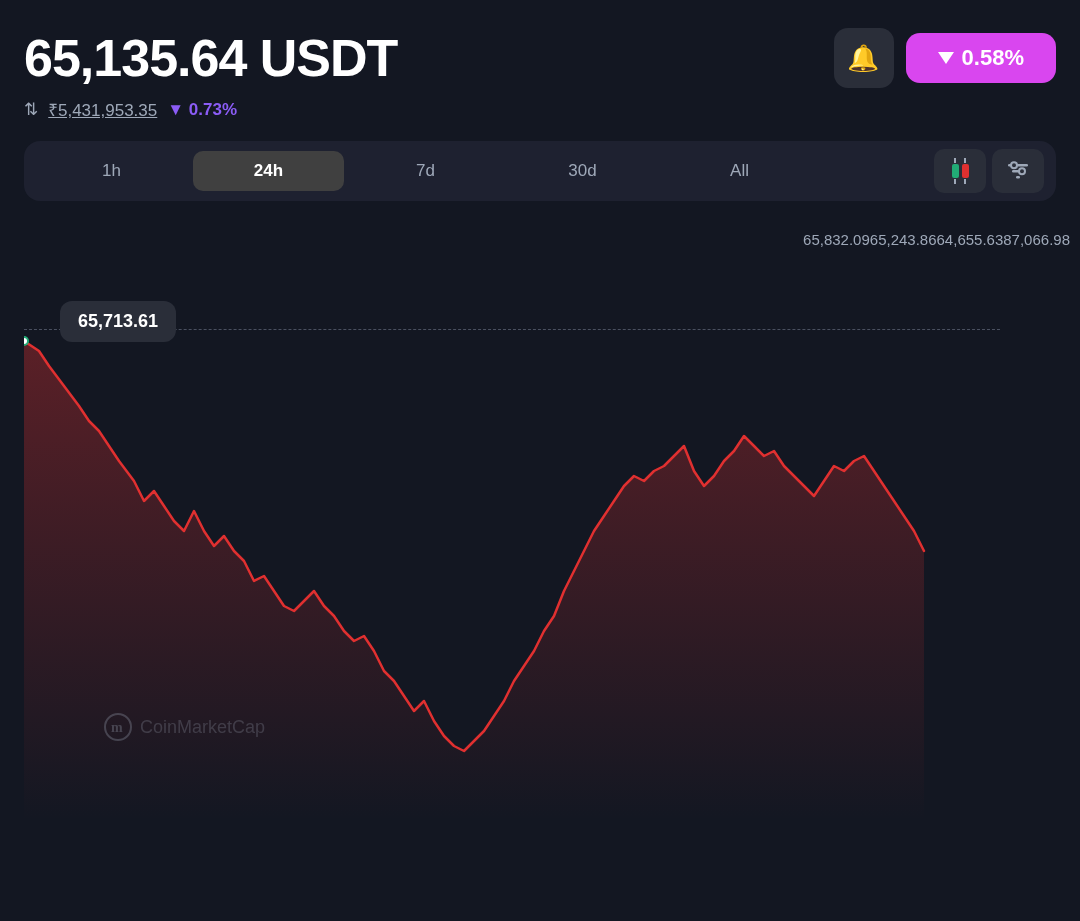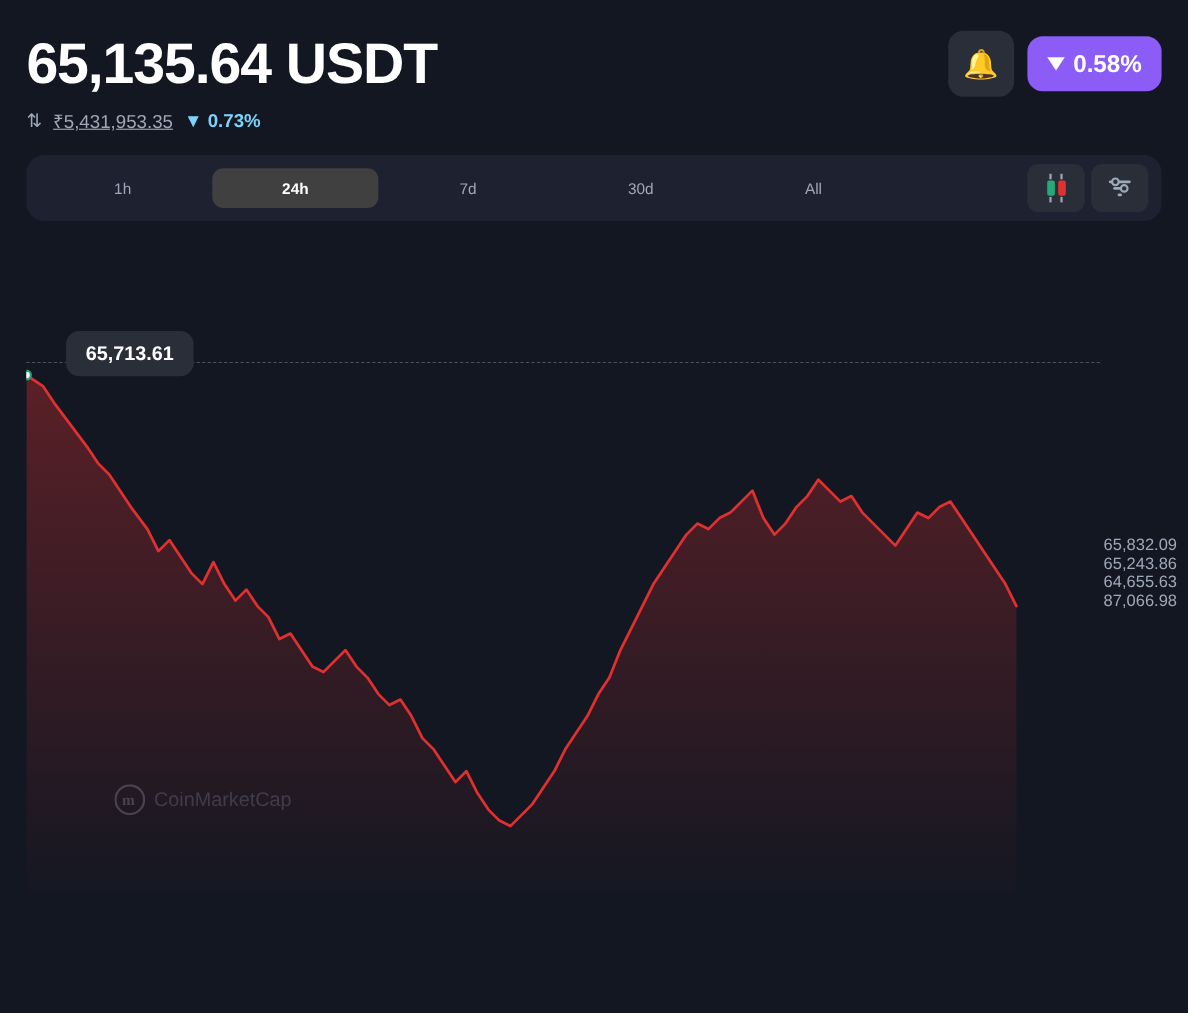--- a/index.html
+++ b/index.html
@@ -55,23 +55,23 @@
       border-radius: 14px;
       width: 60px;
       height: 60px;
       display: flex;
       align-items: center;
       justify-content: center;
       cursor: pointer;
       font-size: 26px;
     }
     .change-badge {
-      background: #8b5cf6;
+      background: #d946ef;
       border-radius: 14px;
-      padding: 12px 18px;
+      padding: 12px 32px;
       display: flex;
       align-items: center;
       gap: 8px;
       font-size: 22px;
       font-weight: 700;
       color: #fff;
       cursor: pointer;
     }
     .change-badge .arrow-down {
       width: 0;
@@ -91,37 +91,37 @@
     }
     .sub-price-row .arrows {
       color: #9ea8b8;
       font-size: 17px;
     }
     .sub-price-row .inr {
       color: #9ea8b8;
       text-decoration: underline;
     }
     .sub-price-row .change-neg {
-      color: #7dd3fc;
+      color: #8b5cf6;
       font-weight: 600;
     }
     .tabs-row {
       display: flex;
       align-items: center;
       gap: 6px;
       background: #1e2130;
       border-radius: 16px;
       padding: 8px 12px;
       margin-bottom: 0;
     }
     .tab-btn {
       background: transparent;
       border: none;
       color: #9ea8b8;
-      font-size: 14px;
+      font-size: 17px;
       font-weight: 500;
       padding: 10px 22px;
       border-radius: 10px;
       cursor: pointer;
       flex: 1;
       text-align: center;
     }
     .tab-btn.active {
       background: #404040;
       color: #fff;
@@ -176,22 +176,22 @@
       margin-top: 20px;
       width: 100%;
       height: 600px;
     }
     .chart-y-labels {
       position: absolute;
       right: 10px;
       top: 0;
       height: 100%;
       display: flex;
-      flex-direction: column;
-      justify-content: center;
+      flex-direction: row;
+      justify-content: space-between;
       padding: 10px 0;
       color: #9ea8b8;
       font-size: 15px;
     }
     .watermark {
       position: absolute;
       bottom: 80px;
       left: 80px;
       color: rgba(158,168,184,0.25);
       font-size: 18px;

